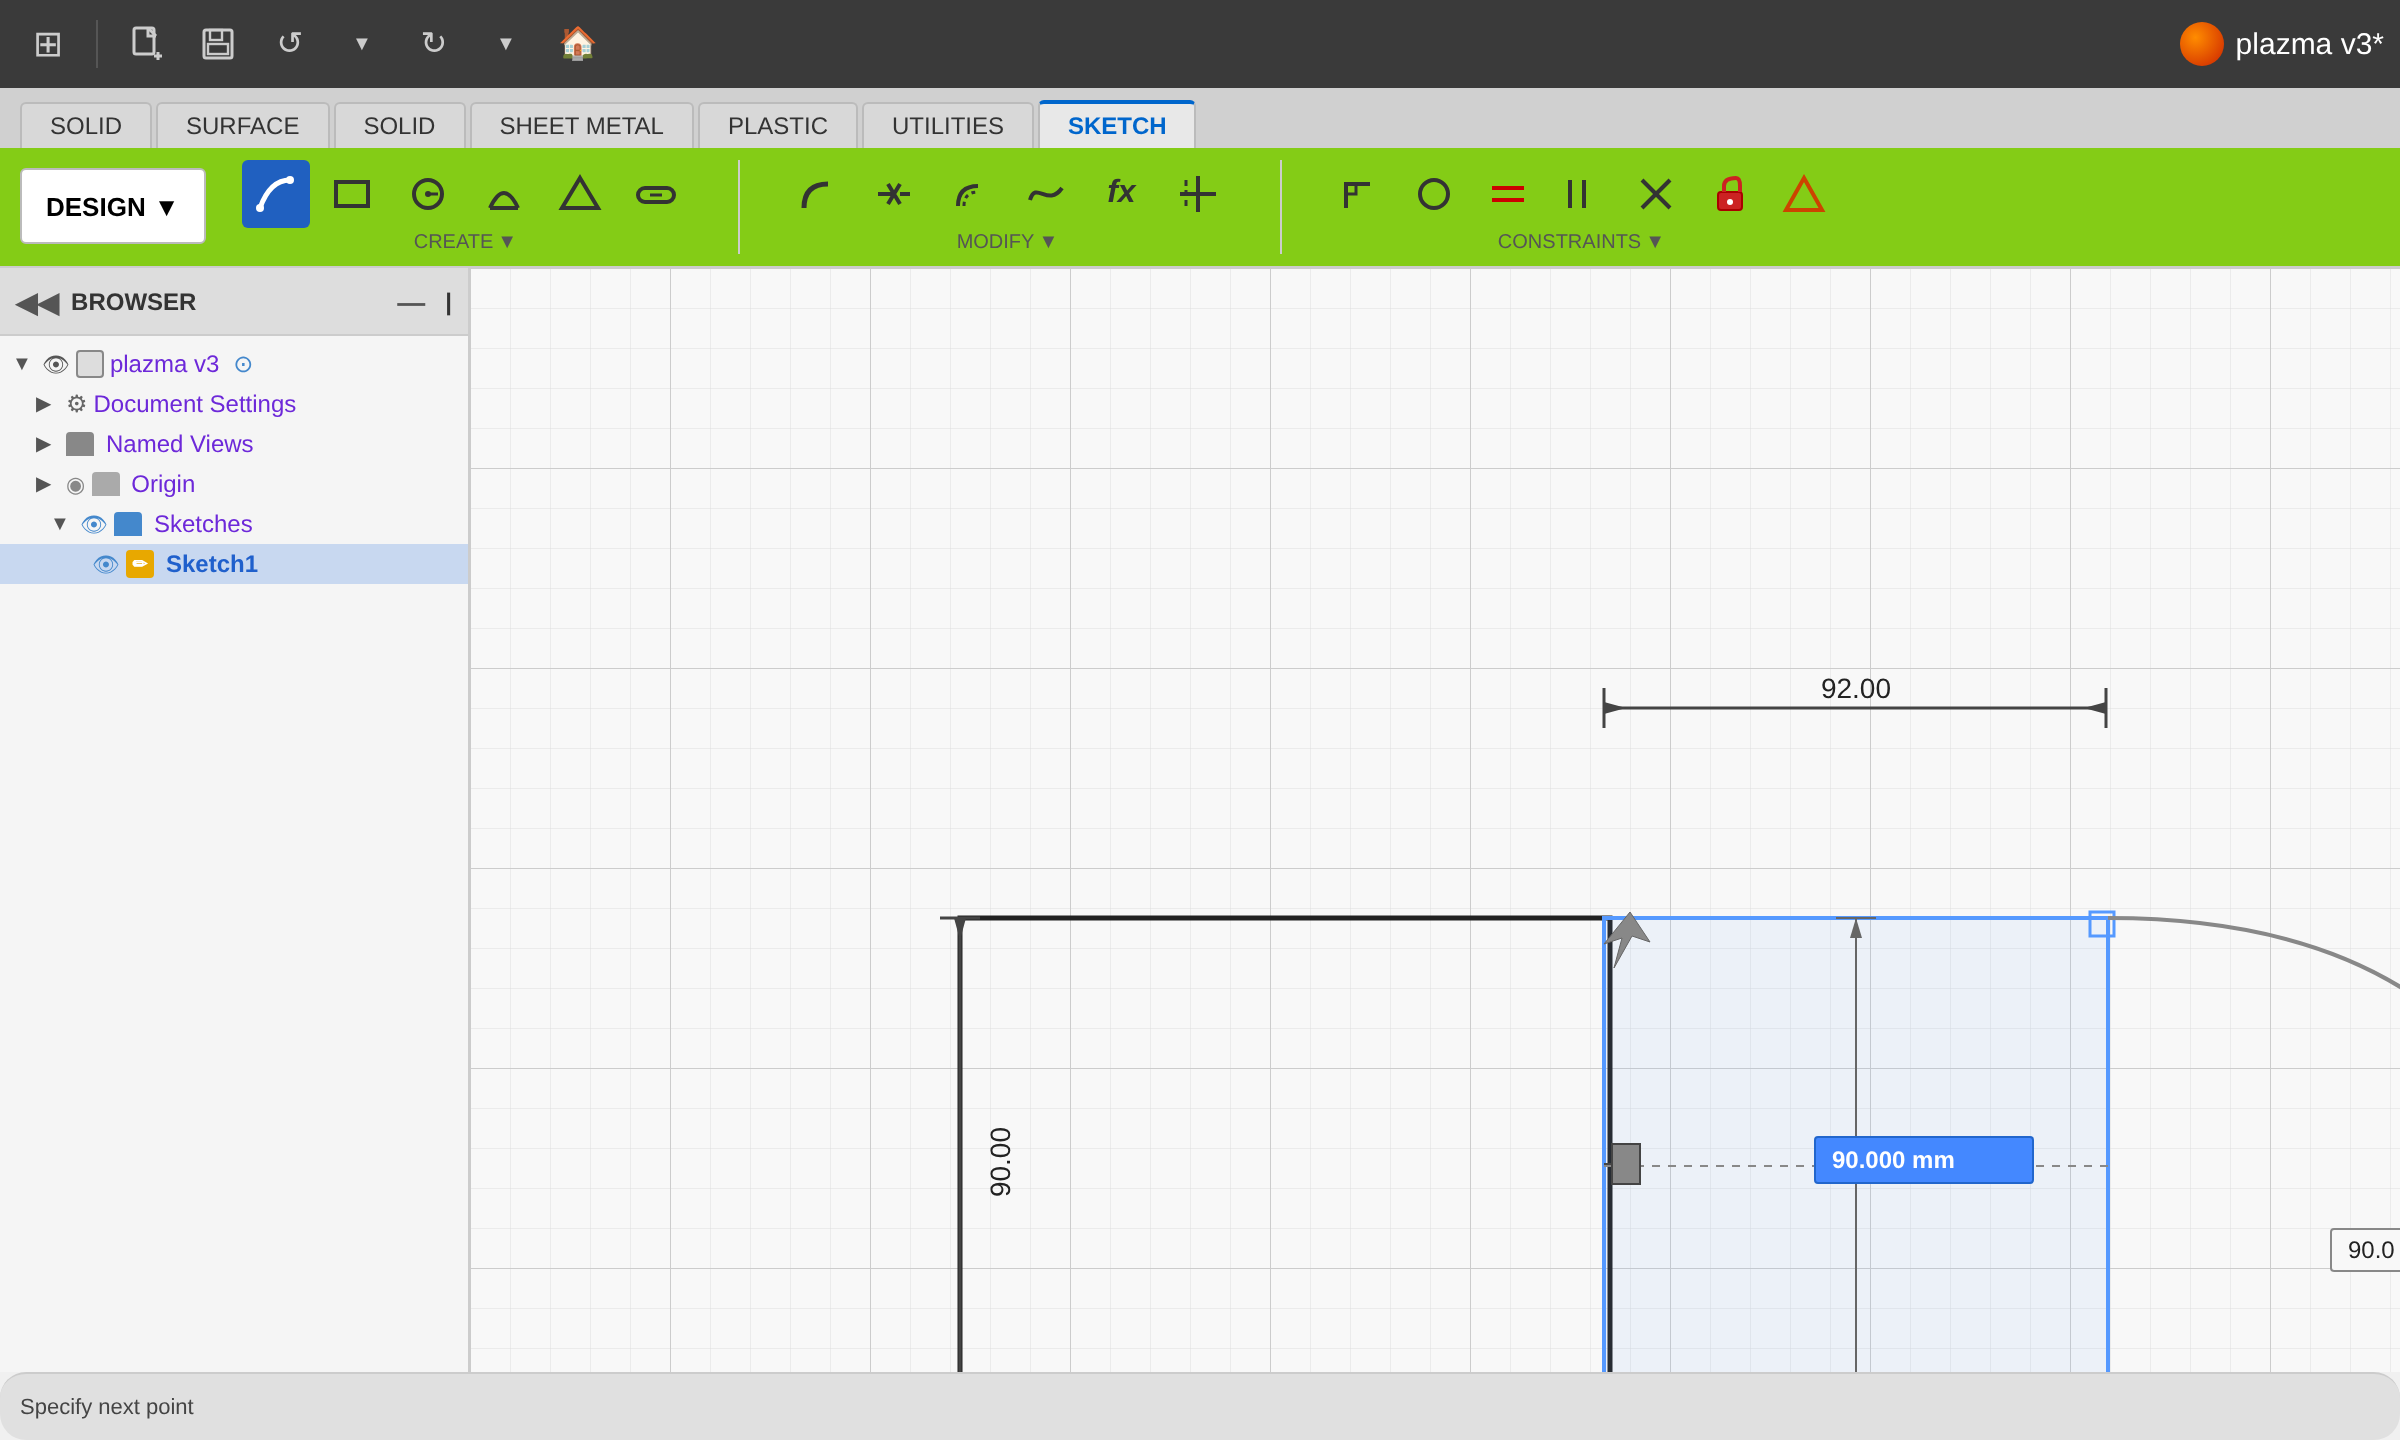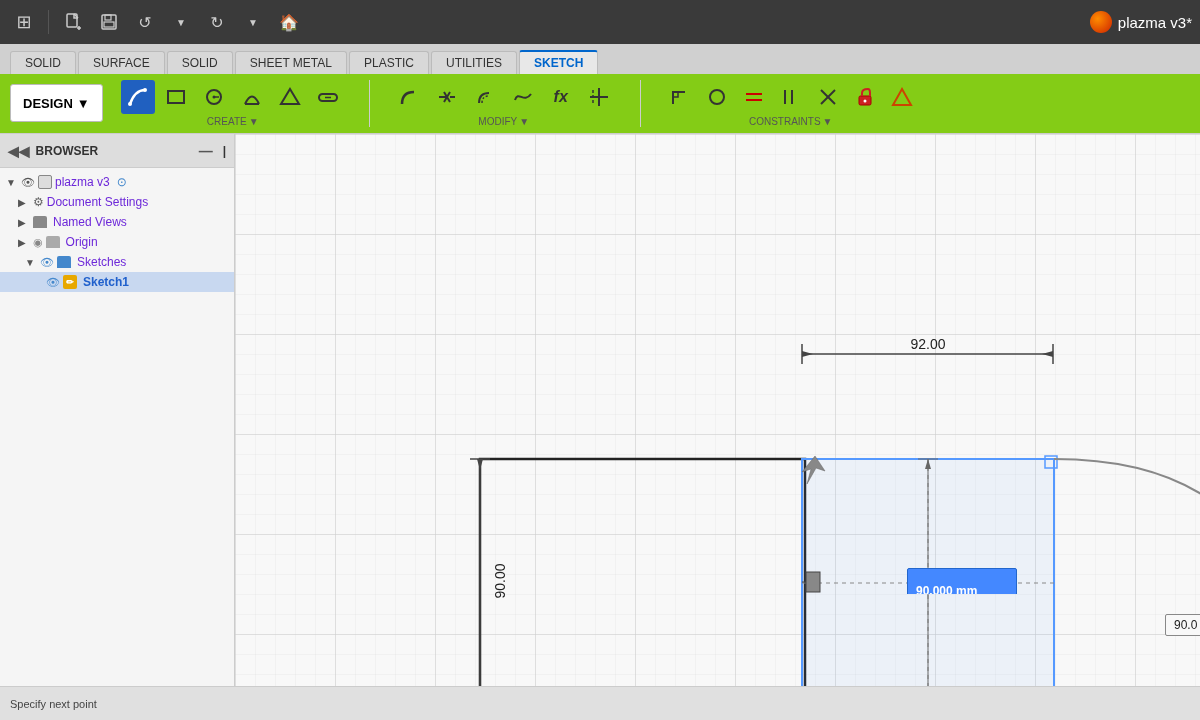--- a/index.html
+++ b/index.html
@@ -231,27 +231,28 @@
     
     #statusbar {
       height: 34px;
       background: #e0e0e0;
       border-top: 1px solid #ccc;
       display: flex;
       align-items: center;
       padding: 0 10px;
       font-size: 11px;
       color: #444;
+      border-radius: 13px;
     }
 
     
     .dim-input {
       background: #4488ff;
       color: #fff;
-      padding: 15px 8px;
+      padding: 4px 8px;
       border-radius: 2px;
       font-size: 12px;
       font-weight: bold;
       border: 1px solid #2266cc;
     }
 
     
     .annotation-box {
       background: #f8f8f8;
       border: 1px solid #888;

